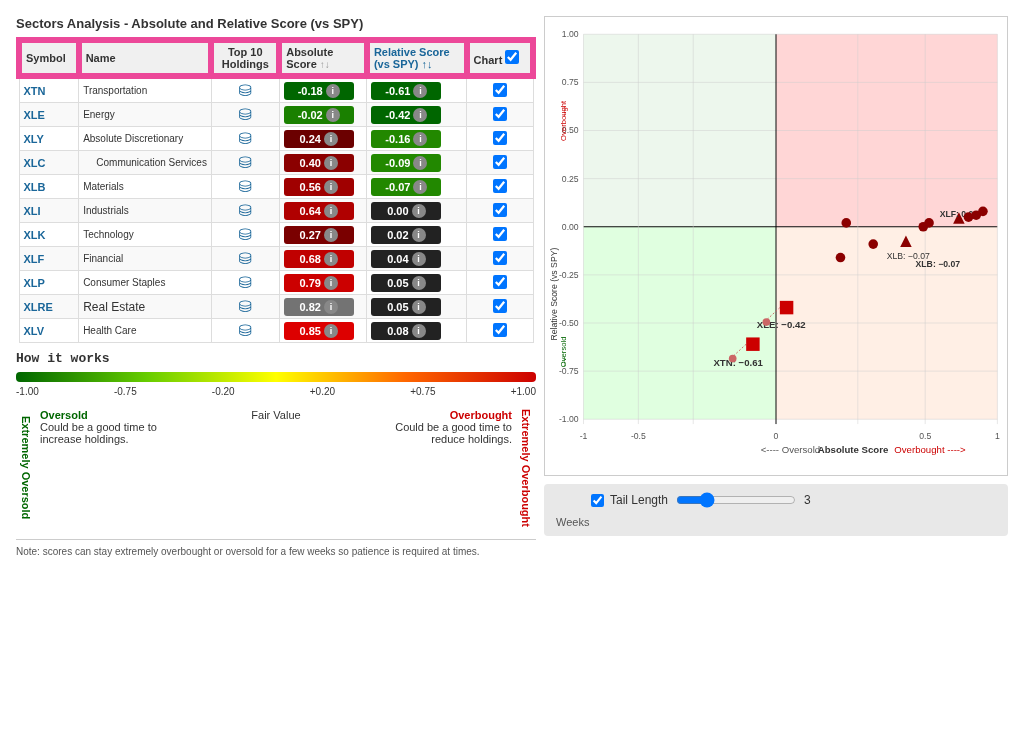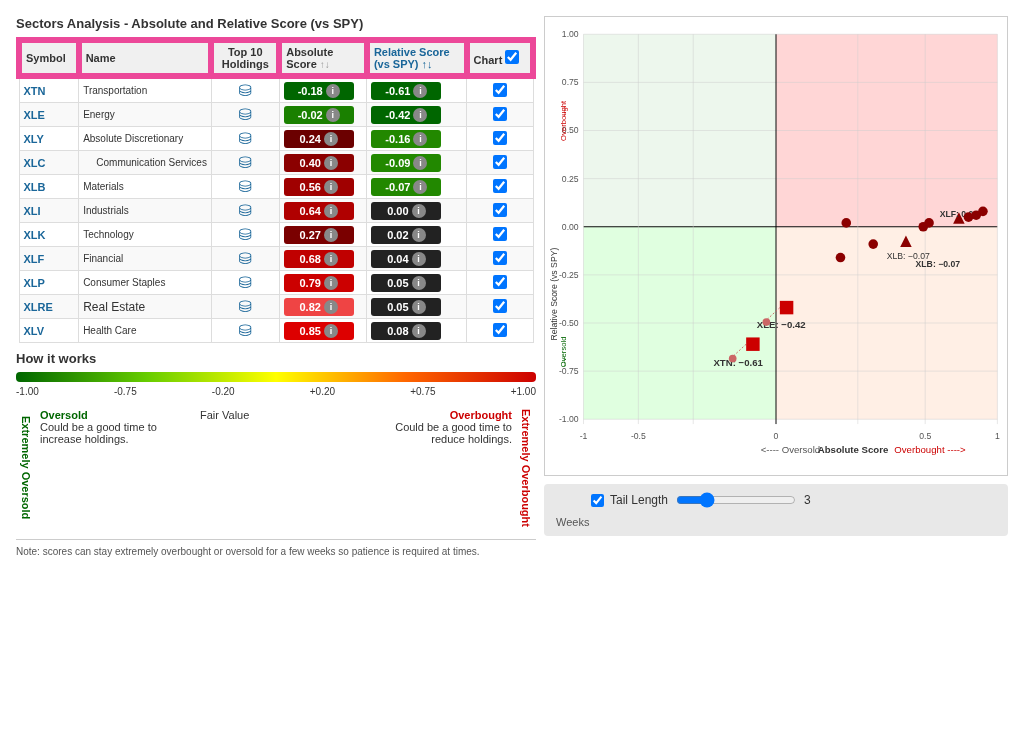--- a/index.html
+++ b/index.html
@@ -13,21 +13,21 @@
     table td { padding: 2px 4px; border: 1px solid #ddd; vertical-align: middle; }
     table tr:nth-child(even) { background: #f9f9f9; }
     table tr:nth-child(odd) { background: #fff; }
     .score-btn { display: inline-flex; align-items: center; gap: 3px; border-radius: 3px; padding: 2px 6px; font-size: 11px; font-weight: bold; color: #fff; min-width: 70px; justify-content: center; }
     .chart-header-check { width: 14px; height: 14px; }
     
     .chart-area { border: 1px solid #ccc; background: #fff; position: relative; height: 460px; }
     svg.main-chart { width: 100%; height: 100%; }
     
     .how-it-works { margin-top: 8px; }
-    .how-it-works h3 { font-size: 13px; font-weight: bold; margin-bottom: 6px; }
+    .how-it-works h3 { font-size: 13px; font-weight: bold; margin-bottom: 6px; font-family: Liberation Mono, monospace; }
     .gradient-bar { height: 10px; border-radius: 4px; background: linear-gradient(to right, #006600, #66cc00, #ffff00, #ff6600, #cc0000); margin-bottom: 4px; width: 100%; }
     .scale-labels { display: flex; justify-content: space-between; font-size: 10px; color: #333; margin-bottom: 8px; }
     .descriptions { display: flex; gap: 0; }
     .desc-item { flex: 1; padding: 4px; font-size: 11px; }
     .oversold-label { color: #006600; font-weight: bold; }
     .overbought-label { color: #cc0000; font-weight: bold; }
     .extreme-label { writing-mode: vertical-rl; text-align: center; font-size: 11px; font-weight: bold; padding: 4px; }
     .extreme-oversold { color: #006600; }
     .extreme-overbought { color: #cc0000; }
     .note { font-size: 10px; color: #555; margin-top: 8px; border-top: 1px solid #ccc; padding-top: 6px; }
@@ -240,21 +240,21 @@
         <input type="checkbox" checked="" style="width: 14px; height: 14px;">
       </td>
     </tr>
           <tr>
       <td style="font-weight:bold;color:#1a6699;">XLRE</td>
       <td style="font-size:12px;">Real Estate</td>
       <td style="text-align:center;">
         <span style="color:#1a6699; font-size:16px;" title="Top 10 Holdings">⛁</span>
       </td>
       <td>
-        <span class="score-btn" style="background:#ef4444;justify-content:center;">
+        <span class="score-btn" style="background:#737373;justify-content:center;">
           0.82 <span style="display:inline-block;width:14px;height:14px;background:#888;border-radius:50%;color:#fff;text-align:center;line-height:14px;font-size:9px;">i</span>
         </span>
       </td>
       <td>
         <span class="score-btn" style="background:#222222;">
           0.05 <span style="display:inline-block;width:14px;height:14px;background:#888;border-radius:50%;color:#fff;text-align:center;line-height:14px;font-size:9px;">i</span>
         </span>
       </td>
       <td style="text-align:center;">
         <input type="checkbox" checked="" style="width: 14px; height: 14px;">
@@ -294,21 +294,21 @@
         <span>+0.75</span>
         <span>+1.00</span>
       </div>
       <div style="display:flex; align-items:stretch;">
         <div class="extreme-label extreme-oversold">Extremely Oversold</div>
         <div class="descriptions" style="flex:1;">
           <div class="desc-item">
             <div class="oversold-label">Oversold</div>
             <div>Could be a good time to increase holdings.</div>
           </div>
-          <div class="desc-item" style="text-align:left;">
+          <div class="desc-item" style="text-align:center;">
             <div>Fair Value</div>
           </div>
           <div class="desc-item" style="text-align:right;">
             <div class="overbought-label">Overbought</div>
             <div>Could be a good time to reduce holdings.</div>
           </div>
         </div>
         <div class="extreme-label extreme-overbought">Extremely Overbought</div>
       </div>
     </div>

